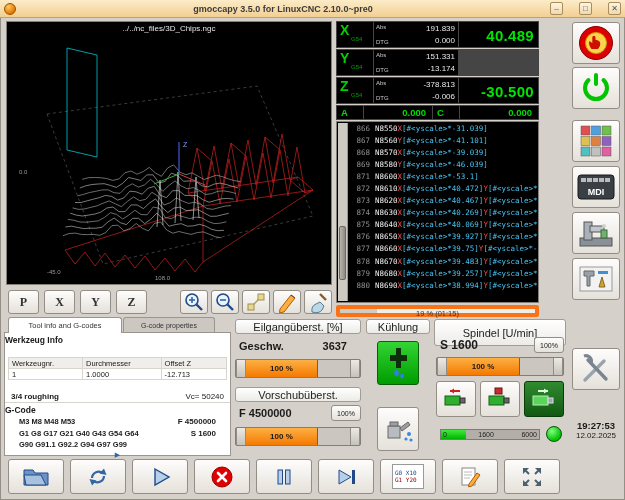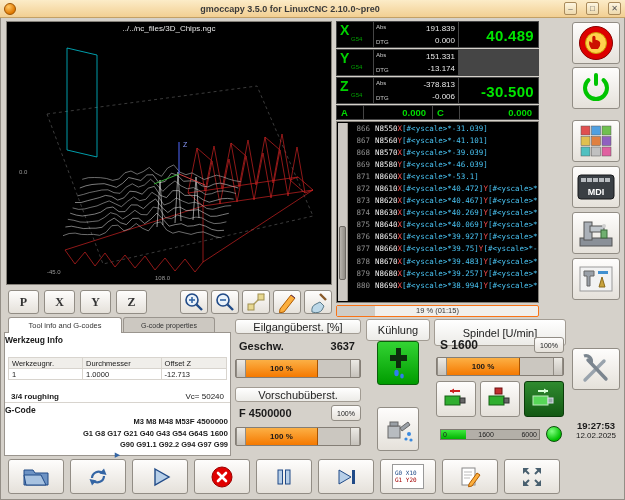--- a/index.html
+++ b/index.html
@@ -1,20 +1,20 @@
 <!DOCTYPE html>
 <html><head>
 <meta charset="utf-8">
 <style>
 *{margin:0;padding:0;box-sizing:border-box}
 html,body{width:625px;height:500px}
 body{position:relative;overflow:hidden;background:#d5d1ca;font-family:"Liberation Sans",sans-serif;color:#1a1a1a;box-shadow:inset 0 0 0 1px #938e86}
 .abs{position:absolute}
 
-#titlebar{position:absolute;left:0;top:0;width:625px;height:18px;background:linear-gradient(#fcecc8,#f2cf92);border-bottom:1px solid #c2a066;display:flex;align-items:center;gap:9px;padding:0 4px}
+#titlebar{position:absolute;left:0;top:0;width:625px;height:18px;background:linear-gradient(#fcecc8,#f2cf92);border-bottom:1px solid #c2a066;display:flex;align-items:center;gap:16px;padding:0 4px}
 #titlebar .title{flex:1;text-align:center;font-size:9px;font-weight:bold;color:#3a3a3a;white-space:nowrap;overflow:hidden}
 .winbtn{width:13px;height:13px;font-size:8px;line-height:12px;text-align:center;background:linear-gradient(#fdf5e0,#eedaae);border:1px solid #a98b5c;border-radius:2px;color:#555}
 #app-icon{width:12px;height:12px;border-radius:50%;background:radial-gradient(circle at 35% 30%,#ffc866,#e07800 70%);border:1px solid #9c5200}
 
 .btn{background:linear-gradient(#fefdfc,#e5e1da);border:1px solid #928d85;border-radius:3px;display:flex;align-items:center;justify-content:center;cursor:default}
 .btn.dark{background:linear-gradient(#2f8b2f,#135813);border-color:#0a3c0a}
 .hdr{background:linear-gradient(#ffffff,#ecebe7);border:1px solid #a29c93;border-radius:3px;font-size:11px;display:flex;align-items:center;justify-content:center;color:#222;white-space:nowrap}
 
 #preview{position:absolute;left:6px;top:21px;width:326px;height:264px;background:#000;border:1px solid #85817a}
 #preview-filename{position:absolute;left:0;top:2px;width:100%;text-align:center;font-size:8px;color:#e6e6e6}
@@ -38,36 +38,36 @@
 .dro-extra-cell.lab{padding-left:4px}
 .dro-extra-cell.val{text-align:right;padding-right:6px}
 
 #gcode{position:absolute;left:336px;top:121px;width:203px;height:182px;background:#000;border:1px solid #85817a}
 .sb-track{position:absolute;left:1px;top:1px;bottom:1px;width:10px;background:#cdc9c3;border-right:1px solid #9a958e}
 .sb-thumb{position:absolute;left:1px;width:7px;background:linear-gradient(90deg,#b9b5ae,#8f8b84);border:1px solid #6e6a64;border-radius:2px}
 #gcode-lines{position:absolute;left:13px;top:1px;right:1px;bottom:1px;overflow:hidden}
 .gline{height:12.05px;font-family:"DejaVu Sans Mono",monospace;font-size:7.5px;line-height:12px;white-space:nowrap;color:#ddd}
 .gnum{display:inline-block;width:20px;margin-right:5px;text-align:right;color:#8f8f8f}
 .gn{color:#efefef}.ga{color:#ff5050}.ge{color:#49c3f2}
-#gprogress{position:absolute;left:336px;top:305px;width:203px;height:12px;border:1px solid #f97316;background:#f1efec;border-radius:2px}
+#gprogress{position:absolute;left:336px;top:305px;width:203px;height:12px;border:4px solid #f97316;background:#f1efec;border-radius:2px}
 #gprogress .fill{position:absolute;left:0;top:0;bottom:0;background:#cfccc6}
 #gprogress .txt{position:absolute;width:100%;text-align:center;font-size:7.5px;line-height:10px;color:#333}
 
 #tool-panel{position:absolute;left:4px;top:317px;width:227px;height:139px}
 .tab{position:absolute;top:0;height:16px;font-size:7px;display:flex;align-items:center;justify-content:center;border:1px solid #9a958e;border-bottom:none;border-radius:3px 3px 0 0;background:#ccc8c1;color:#333;padding:0 4px;white-space:nowrap}
 .tab.active{background:#fff;font-size:7.5px;z-index:3}
 #tab-body{position:absolute;left:0;top:15px;width:227px;height:124px;background:#fff;border:1px solid #9a958e;z-index:2}
 .wi-title{font-size:8.5px;font-weight:bold;text-align:left;padding:2px 0 1px}
 table.tt{width:calc(100% - 6px);margin:11px 3px;border-collapse:collapse;font-size:7.5px}
 .tt td,.tt th{border:1px solid #d8d4ce;padding:0 3px;height:11px;font-weight:normal;text-align:left}
 .tt th{background:#f0eeea}
 .tt th:nth-child(1){width:34%}.tt th:nth-child(2){width:36%}
 #desc-row{display:flex;justify-content:space-between;padding:1px 6px;font-size:8px}
 #desc-row .desc{font-weight:bold}
-.gc-row{display:flex;justify-content:flex-end;padding:0 2px;font-size:7.5px;font-weight:bold;line-height:11.5px}
+.gc-row{display:flex;justify-content:space-between;padding:0 14px;font-size:7.5px;font-weight:bold;line-height:11.5px}
 .gc-row .right{font-size:8px}
 #scroll-ind{text-align:center;color:#3465a4;font-size:7px;line-height:8px}
 
 .big-label{font-size:11px;font-weight:bold;white-space:nowrap}
 .slider{position:absolute;height:19px;border:1px solid #847e76;background:#cbc7c0;border-radius:2px}
 .slider .cap{position:absolute;top:0;width:10px;height:100%;background:linear-gradient(#eceae5,#c6c2bb);border-left:1px solid #918c84;border-right:1px solid #918c84}
 .slider .capL{left:0}.slider .capR{right:0}
 .slider .fill{position:absolute;left:10px;top:0;height:100%;background:linear-gradient(#fcb045,#f57900);display:flex;align-items:center;justify-content:center;font-size:8px;font-weight:bold;border-right:1px solid #a85300;color:#1a1a1a}
 .reset-btn{font-size:7px;width:30px;height:16px}
 #spindle-bar{position:absolute;border:1px solid #7f7a73;background:#b3afa8}
@@ -291,38 +291,38 @@
     <div class="gc-row">
         <span>G90 G91.1 G92.2 G94 G97 G99</span>
       </div>
     <div id="scroll-ind">▶</div>
   </div>
 </div>
 
 <div class="abs" style="left:233px;top:317px;width:130px;height:140px">
   <div class="hdr abs" style="left:2px;top:2px;width:126px;height:15px">Eilgangüberst. [%]</div>
   <span class="big-label abs" style="left:6px;top:23px">Geschw.</span>
-  <span class="big-label abs" style="right:8px;top:23px">3637</span>
+  <span class="big-label abs" style="right:16px;top:23px">3637</span>
   <div class="slider abs" style="left:2px;top:42px;width:126px">
     <div class="cap capL"></div>
     <div class="fill" style="width:58%">100 %</div>
     <div class="cap capR"></div>
   </div>
   <div class="hdr abs" style="left:2px;top:70px;width:126px;height:15px">Vorschubüberst.</div>
   <span class="big-label abs" style="left:6px;top:90px">F 4500000</span>
   <div class="btn reset-btn abs" style="right:2px;top:88px">100%</div>
   <div class="slider abs" style="left:2px;top:110px;width:126px">
     <div class="cap capL"></div>
     <div class="fill" style="width:58%">100 %</div>
     <div class="cap capR"></div>
   </div>
 </div>
 
 <div class="abs" style="left:366px;top:317px;width:64px;height:140px">
-  <div class="hdr abs" style="left:0;top:2px;width:64px;height:22px">Kühlung</div>
+  <div class="hdr abs" style="left:0;top:2px;width:64px;height:15px">Kühlung</div>
   <div class="btn abs" style="left:11px;top:24px;width:42px;height:44px;background:linear-gradient(#33d433,#009c00);border-color:#0a600a">
     <svg width="30" height="34" viewBox="0 0 30 34">
       <rect x="13" y="2" width="5" height="7" fill="#0d2d0d"></rect>
       <path d="M7 9 h17 v6 h-6 v7 h-5 v-7 h-6 z" fill="#0d2d0d"></path>
       <ellipse cx="13.5" cy="27" rx="2.2" ry="3.2" fill="#2f7df0"></ellipse>
       <ellipse cx="19" cy="30" rx="1.8" ry="2.6" fill="#2f7df0"></ellipse>
     </svg>
   </div>
   <div class="btn abs" style="left:11px;top:90px;width:42px;height:44px">
     <svg width="32" height="34" viewBox="0 0 32 34">

